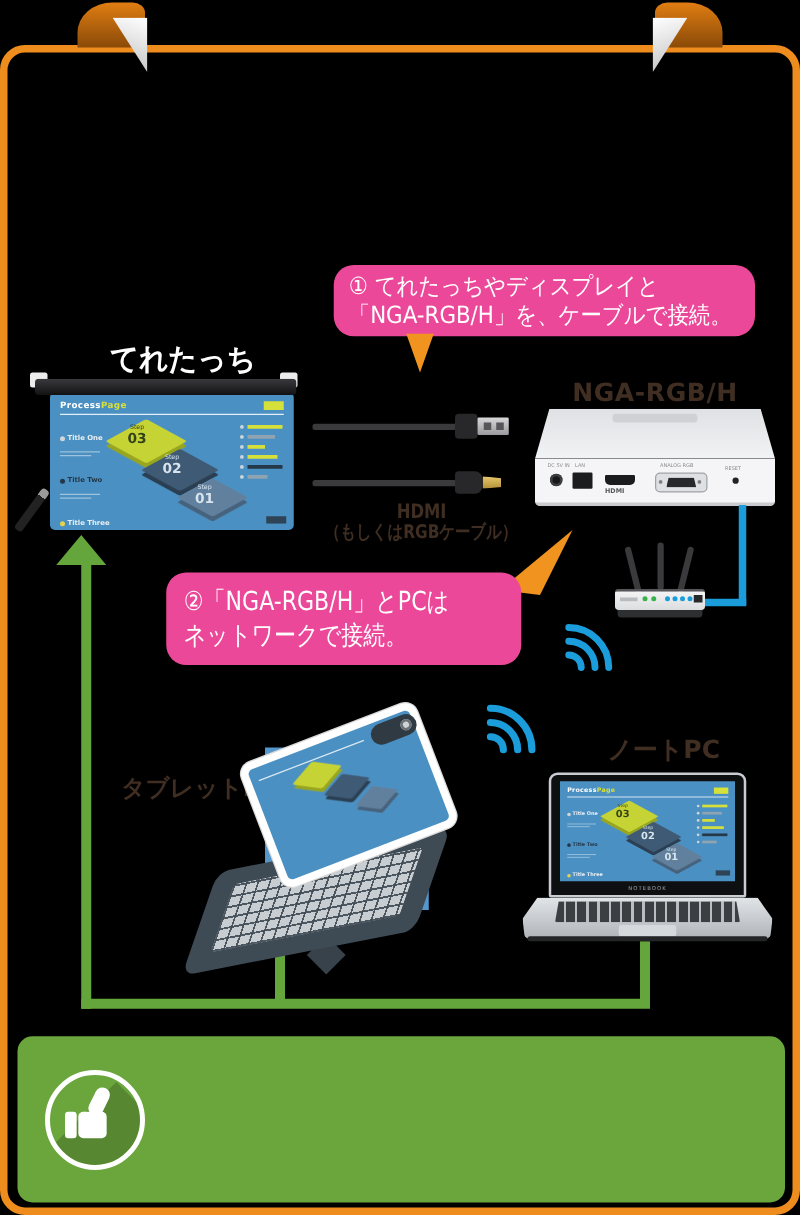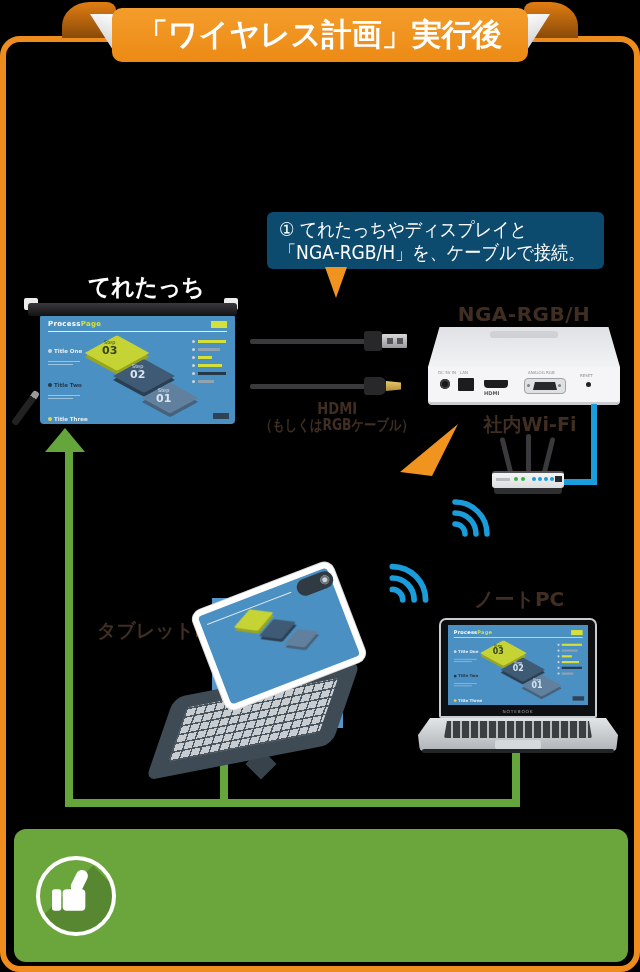--- a/index.html
+++ b/index.html
@@ -23,21 +23,21 @@
           display:flex;align-items:center;justify-content:center;}
   .banner-title{color:#fff;font-weight:bold;font-size:31px;white-space:nowrap;transform:scaleX(.97);}
 
   
   .strip{position:absolute;left:65px;top:173px;width:528px;height:28px;background:#fff;
          display:flex;align-items:center;justify-content:center;}
   .strip span{display:inline-block;font-size:19px;font-weight:bold;color:#151515;
               white-space:nowrap;transform:scaleX(.72);}
 
   
-  .callout{background:#0c4a6e;border-radius:6px;color:#fff;box-sizing:border-box;}
+  .callout{background:#ec4899;border-radius:16px;color:#fff;box-sizing:border-box;}
   .co1{left:267px;top:212px;width:337px;height:57px;padding:6px 12px;}
   .co1 .ln{display:block;font-size:19px;line-height:23px;white-space:nowrap;transform:scaleX(.9);transform-origin:left center;}
   .co1-tail{left:325px;top:267px;width:0;height:0;border-left:11px solid transparent;
             border-right:11px solid transparent;border-top:31px solid #F0931F;}
   .co2{left:133px;top:458px;width:284px;height:74px;padding:10px 14px;}
   .co2 .ln{display:block;font-size:21px;line-height:27px;white-space:nowrap;transform:scaleX(.84);transform-origin:left center;}
 
   
   .dklabel{color:#3F2E21;font-weight:bold;white-space:nowrap;}
 
@@ -164,21 +164,21 @@
            transform:rotate(-21deg);}
   .tab-cam::after{content:"";position:absolute;right:4px;top:4px;width:9px;height:9px;border-radius:50%;
            background:#cfd3d6;box-shadow:inset 0 0 0 2px #6a7077;}
   .mini-cube{position:absolute;border-radius:2px;transform:rotateX(57deg) rotateZ(45deg);}
   .mc3{left:36px;top:8px;width:30px;height:30px;background:#C6D334;box-shadow:4px 4px 0 #97A61E;}
   .mc2{left:56px;top:26px;width:28px;height:28px;background:#3E5A74;box-shadow:4px 4px 0 #2B3F52;}
   .mc1{left:76px;top:44px;width:26px;height:26px;background:#61809D;box-shadow:4px 4px 0 #47627C;}
   .mini-rule{position:absolute;left:6px;top:10px;width:90px;height:1px;background:rgba(255,255,255,.8);}
 
   
-  .nb-label{left:474px;top:586px;width:120px;text-align:left;font-size:20px;}
+  .nb-label{left:456px;top:586px;width:120px;text-align:right;font-size:20px;}
   .laptop-group{left:418px;top:618px;width:200px;height:140px;}
   .nb-screen{position:absolute;left:21px;top:0;width:158px;height:100px;background:#0E0F11;
              border:2px solid #C9CCD0;border-radius:7px 7px 2px 2px;box-sizing:border-box;}
   .nb-disp{position:absolute;left:7px;top:5px;width:140px;height:80px;background:#4B90C2;overflow:hidden;}
   .nb-brand{position:absolute;left:0;right:0;bottom:2px;text-align:center;font-size:5px;color:#9AA0A5;
             letter-spacing:1px;transform:scale(.85);}
   .scale72{position:absolute;left:0;top:0;width:195px;height:110px;transform:scale(.72);transform-origin:0 0;}
   .nb-base{position:absolute;left:0;top:100px;width:200px;height:34px;
            background:linear-gradient(180deg,#E2E5E8,#AEB2B6);border-radius:4px 4px 8px 8px;
            clip-path:polygon(6% 0,94% 0,100% 50%,99% 100%,1% 100%,0 50%);}
@@ -207,23 +207,20 @@
 <body>
 
 <div class="stage">
 
   <div class="panel"></div>
 
   <div class="fold fold-l"></div>
   <div class="fold fold-r"></div>
   <div class="wedge wedge-l"></div>
   <div class="wedge wedge-r"></div>
-  <div class="banner">
-    <span class="banner-title">「ワイヤレス計画」実行後</span>
-  </div>
 
 
   <div class="abs callout co1">
     <span class="ln">① てれたっちやディスプレイと</span>
     <span class="ln">「NGA-RGB/H」を、ケーブルで接続。</span>
   </div>
   <div class="abs co1-tail"></div>
 
   <div class="abs tt-label">てれたっち</div>
   <div class="abs tt-cap" style="left:24px;"></div>
@@ -317,21 +314,20 @@
     <span class="hdmi-word">HDMI</span>
     <span class="portlbl" style="left:100px;top:3px;">ANALOG RGB</span>
     <div class="vga-port"></div>
     <span class="portlbl" style="left:152px;top:6px;">RESET</span>
     <div class="reset-dot"></div>
   </div>
 
   <div class="abs lan-v"></div>
   <div class="abs lan-h"></div>
 
-  <div class="abs dklabel wifi-label">社内Wi-Fi</div>
   <div class="ant ant1"></div>
   <div class="ant ant2"></div>
   <div class="ant ant3"></div>
   <div class="abs router-body">
     <div class="r-tag"></div>
     <div class="led led-g1"></div>
     <div class="led led-g2"></div>
     <div class="led led-b1"></div>
     <div class="led led-b2"></div>
     <div class="led led-b3"></div>
@@ -351,20 +347,24 @@
     <g fill="none" stroke="#1B9DDB" stroke-width="5.5" stroke-linecap="round">
       <path d="M6 16 A32 32 0 0 1 38 48"></path>
       <path d="M6 27 A21 21 0 0 1 27 48"></path>
       <path d="M6 38 A10 10 0 0 1 16 48"></path>
     </g>
   </svg>
 
   <svg class="abs" style="left:392px;top:416px;" width="74" height="62" viewBox="0 0 74 62">
     <polygon points="8,56 66,8 40,60" fill="#F0931F"></polygon>
   </svg>
+  <div class="abs callout co2">
+    <span class="ln">②「NGA-RGB/H」とPCは</span>
+    <span class="ln">ネットワークで接続。</span>
+  </div>
 
   <div class="abs ga-head"></div>
   <div class="abs green ga-v"></div>
   <div class="abs green ga-h"></div>
   <div class="abs green ga-vt"></div>
   <div class="abs green ga-vl"></div>
 
   <div class="abs dklabel" style="left:97px;top:618px;font-size:19px;">タブレットPC</div>
   <div class="abs tab-backdrop"></div>
   <div class="abs tablet-group">

